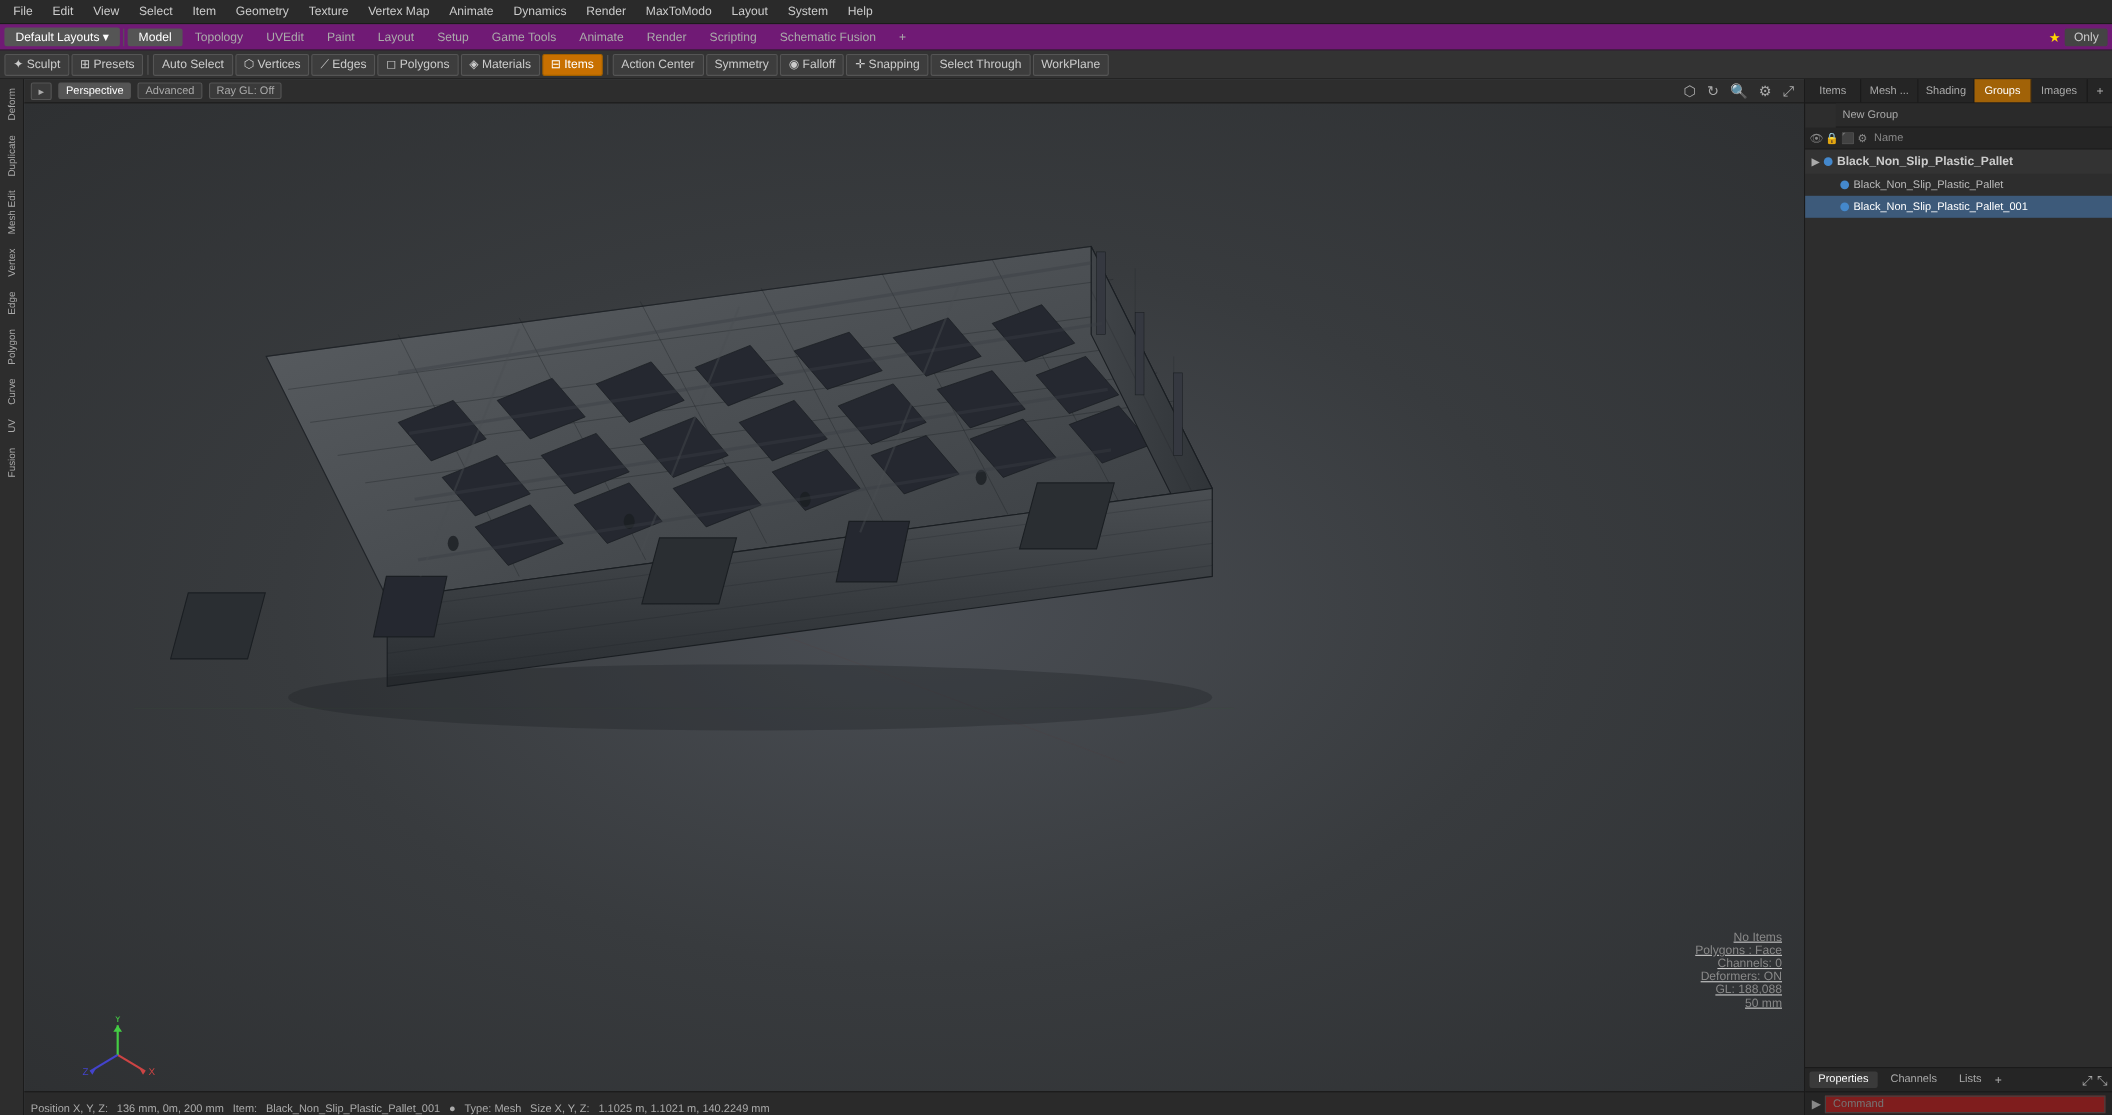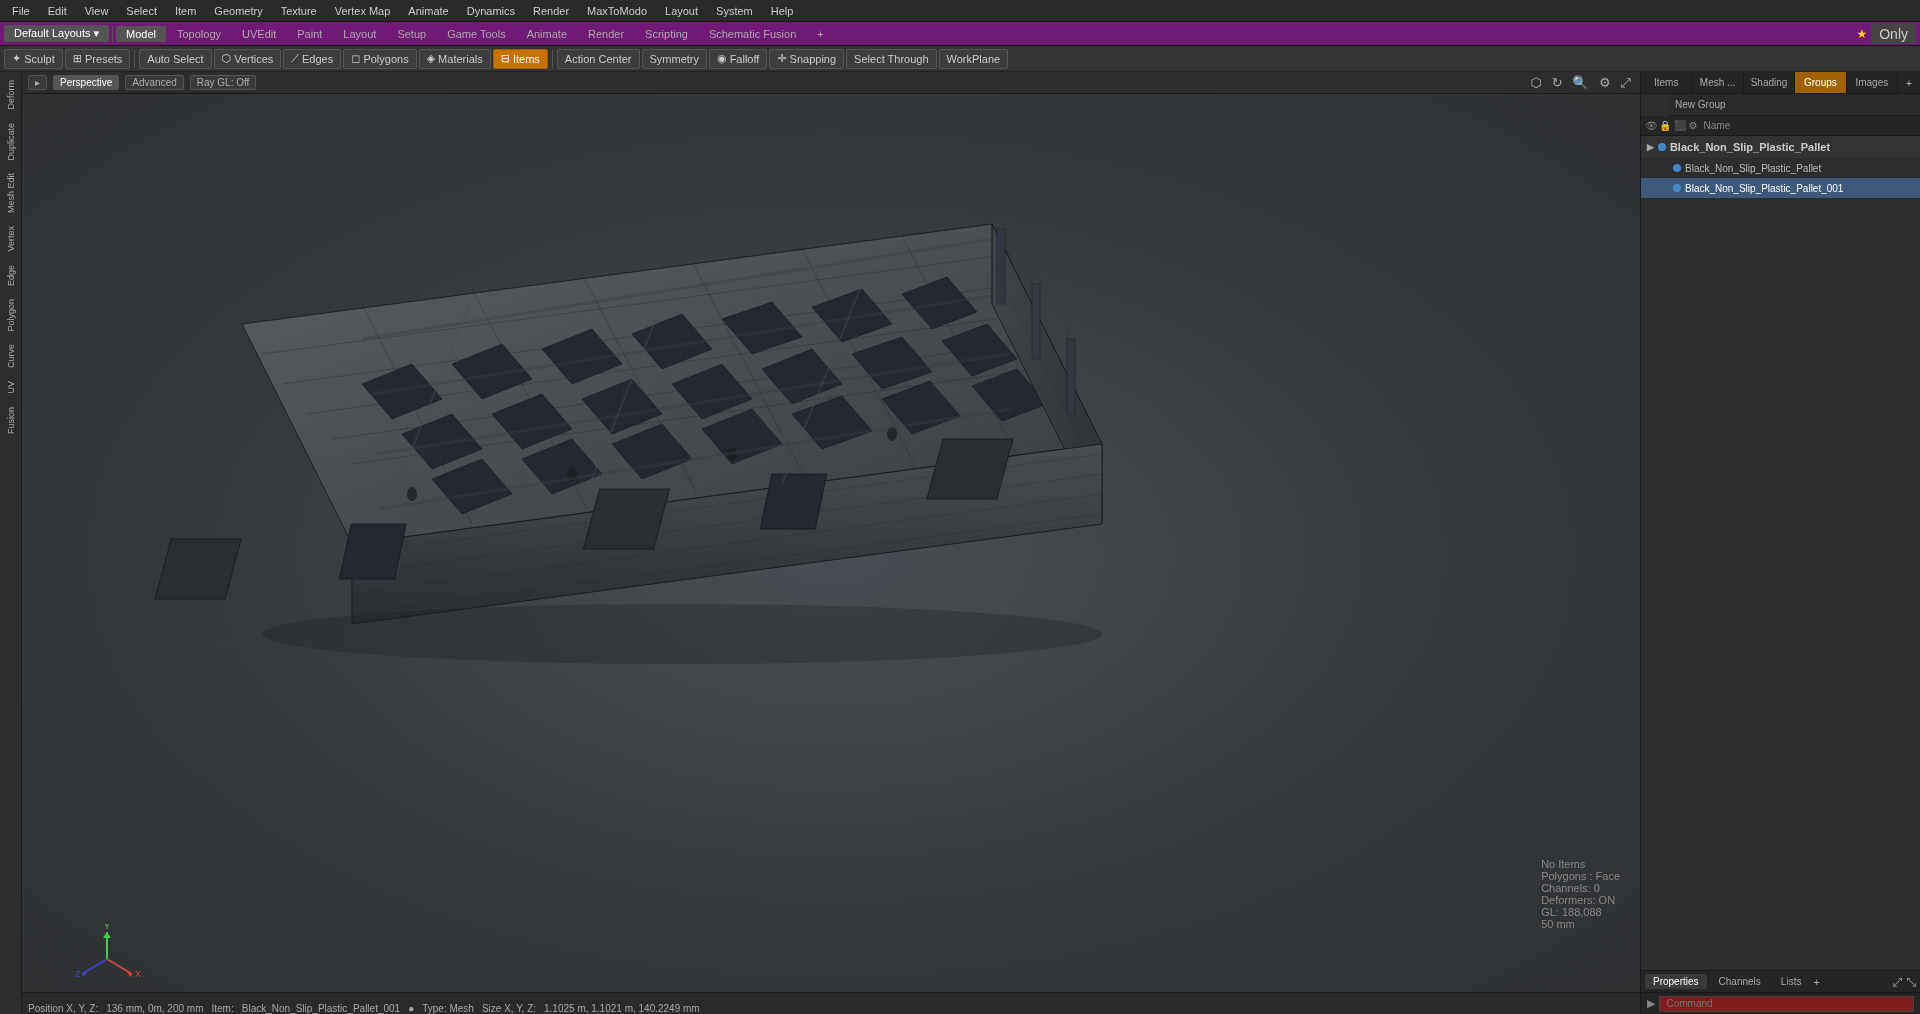--- a/index.html
+++ b/index.html
@@ -9,21 +9,21 @@
     #menu-bar { display: flex; align-items: center; background: #2a2a2a; height: 22px; border-bottom: 1px solid #1a1a1a; padding: 0 4px; gap: 2px; }
     .menu-item { padding: 2px 8px; color: #ccc; cursor: pointer; font-size: 11px; }
 
     
     #layout-bar { display: flex; align-items: center; background: #701a75; height: 24px; border-bottom: 1px solid #1a1a1a; padding: 0 4px; gap: 1px; }
     .layout-tab { padding: 2px 10px; color: #aaa; font-size: 11px; cursor: pointer; border-radius: 2px; }
     .layout-tab.active { background: #555; color: #fff; }
     .layout-sep { width: 1px; height: 16px; background: #555; margin: 0 2px; }
     #layout-bar-right { margin-left: auto; display: flex; align-items: center; gap: 4px; }
     .star-btn { color: #ffd700; font-size: 12px; cursor: pointer; }
-    .only-btn { background: #444; color: #ccc; padding: 2px 8px; border-radius: 2px; font-size: 14px; cursor: pointer; }
+    .only-btn { background: #444; color: #ccc; padding: 2px 8px; border-radius: 2px; font-size: 11px; cursor: pointer; }
 
     
     #toolbar { display: flex; align-items: center; background: #333; height: 26px; border-bottom: 1px solid #222; padding: 0 4px; gap: 2px; flex-wrap: nowrap; }
     .toolbar-btn { display: flex; align-items: center; gap: 3px; padding: 2px 7px; background: #3d3d3d; border: 1px solid #555; border-radius: 2px; color: #ccc; font-size: 11px; cursor: pointer; height: 20px; white-space: nowrap; }
     .toolbar-btn.active { background: #c87000; border-color: #a06000; color: #fff; }
     .toolbar-sep { width: 1px; height: 18px; background: #555; margin: 0 2px; }
 
     
     #main { display: flex; height: calc(1014px - 22px - 24px - 26px); }
 
@@ -86,21 +86,21 @@
     #props-bar { height: 22px; background: #252525; border-top: 1px solid #1a1a1a; display: flex; align-items: center; padding: 0 4px; gap: 4px; justify-content: center; }
     .props-tab { padding: 2px 8px; font-size: 10px; color: #aaa; cursor: pointer; }
     .props-tab.active { color: #fff; background: #3a3a3a; border-radius: 2px; }
     .props-tab-add { color: #aaa; cursor: pointer; }
     .props-icons-right { margin-left: auto; display: flex; gap: 4px; color: #aaa; font-size: 12px; }
 
     
     .pallet-svg { width: 100%; height: 100%; }
 
     
-    #no-items { position: absolute; bottom: 84px; right: 20px; text-align: left; }
+    #no-items { position: absolute; bottom: 96px; right: 20px; text-align: right; text-decoration: underline; }
     #no-items .label { color: #888; font-size: 11px; }
 
   </style>
 </head>
 <body>
 
 <div id="menu-bar">
   <div class="menu-item">File</div>
   <div class="menu-item">Edit</div>
   <div class="menu-item">View</div>

